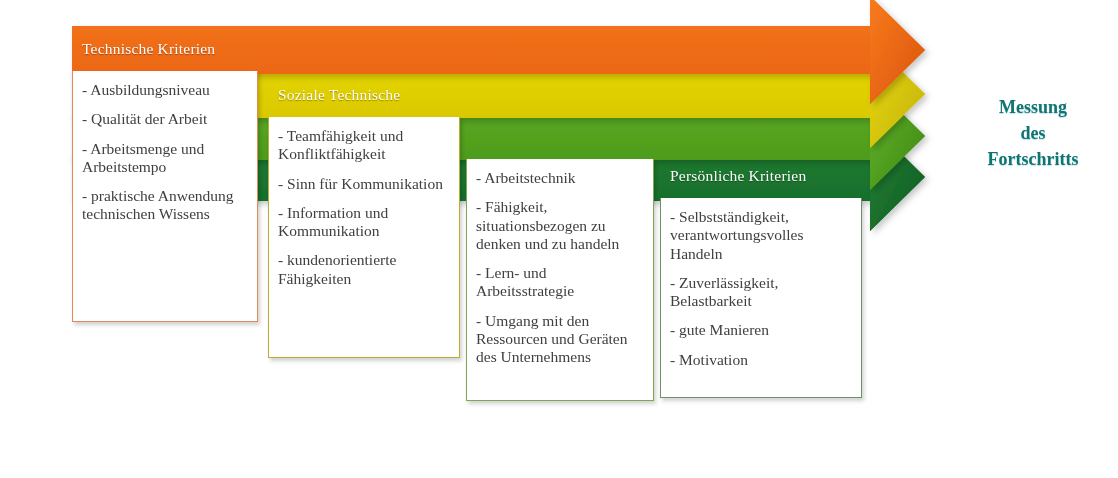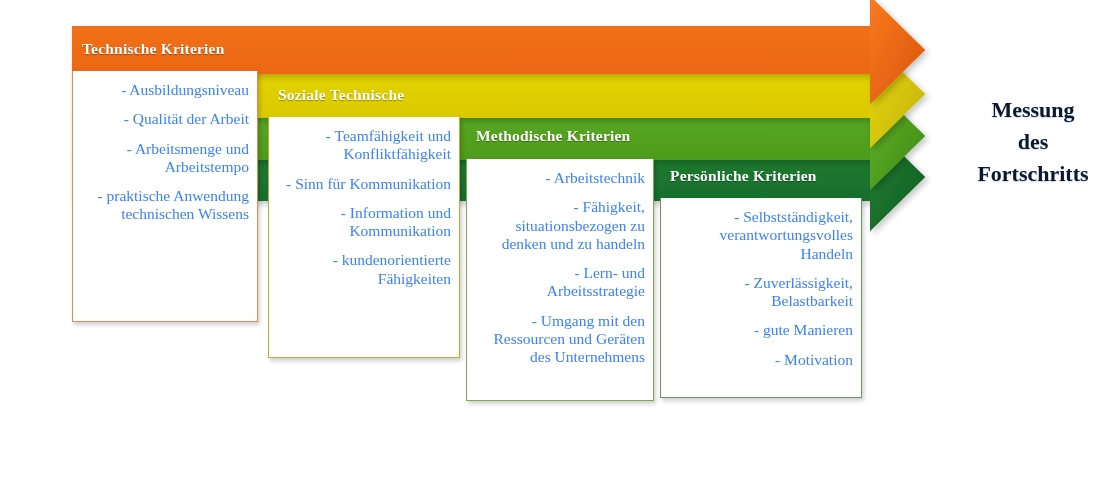--- a/index.html
+++ b/index.html
@@ -24,38 +24,37 @@
     position: absolute;
     left: 0; top: 0;
     width: 1118px;
     height: 478px;
     pointer-events: none;
   }
   .hdr {
     position: absolute;
     box-sizing: border-box;
     color: #ffffff;
-    font-weight: bold;
+    font-weight: normal;
     font-size: 15.5px;
     letter-spacing: 0.2px;
     display: flex;
     align-items: center;
     padding-left: 10px;
     text-shadow: 0 1px 1px rgba(0,0,0,0.35);
   }
   .body-box {
     position: absolute;
     box-sizing: border-box;
     background: #ffffff;
     font-size: 15.5px;
-    color: #3b82f6;
+    color: #404040;
     line-height: 1.18;
     padding: 10px 8px 8px 9px;
     box-shadow: 2px 3px 4px rgba(0,0,0,0.18);
-    text-align: right;
   }
   .body-box p {
     margin: 0 0 11px 0;
   }
   .body-box p:last-child { margin-bottom: 0; }
 
   
   #col1-hdr {
     left: 72px; top: 26px; width: 186px; height: 45px;
   }
@@ -90,23 +89,23 @@
     left: 660px; top: 198px; width: 202px; height: 200px;
     border: 1px solid #6C9266;
     border-top: none;
   }
 
   #side-label {
     position: absolute;
     left: 953px; top: 94px;
     width: 160px;
     text-align: center;
-    color: #0f172a;
+    color: #0f766e;
     font-weight: bold;
-    font-size: 22px;
+    font-size: 18px;
     line-height: 1.45;
     font-family: "Liberation Serif", "DejaVu Serif", serif;
     text-shadow: 0 1px 1px rgba(120,180,230,0.45);
   }
   #side-label div { white-space: nowrap; }
 </style>
 </head>
 <body>
 
 <div id="stage">
@@ -192,23 +191,20 @@
   <div class="hdr" id="col2-hdr">
     <span>Soziale Technische</span>
   </div>
   <div class="body-box" id="col2-body">
     <p>- Teamfähigkeit und Konfliktfähigkeit</p>
     <p>- Sinn für Kommunikation</p>
     <p>- Information und Kommunikation</p>
     <p>- kundenorientierte Fähigkeiten</p>
   </div>
 
-  <div class="hdr" id="col3-hdr">
-    <span>Methodische Kriterien</span>
-  </div>
   <div class="body-box" id="col3-body">
     <p>- Arbeitstechnik</p>
     <p>- Fähigkeit, situationsbezogen zu denken und zu handeln</p>
     <p>- Lern- und Arbeitsstrategie</p>
     <p>- Umgang mit den Ressourcen und Geräten des Unternehmens</p>
   </div>
 
   <div class="hdr" id="col4-hdr">
     <span>Persönliche Kriterien</span>
   </div>

